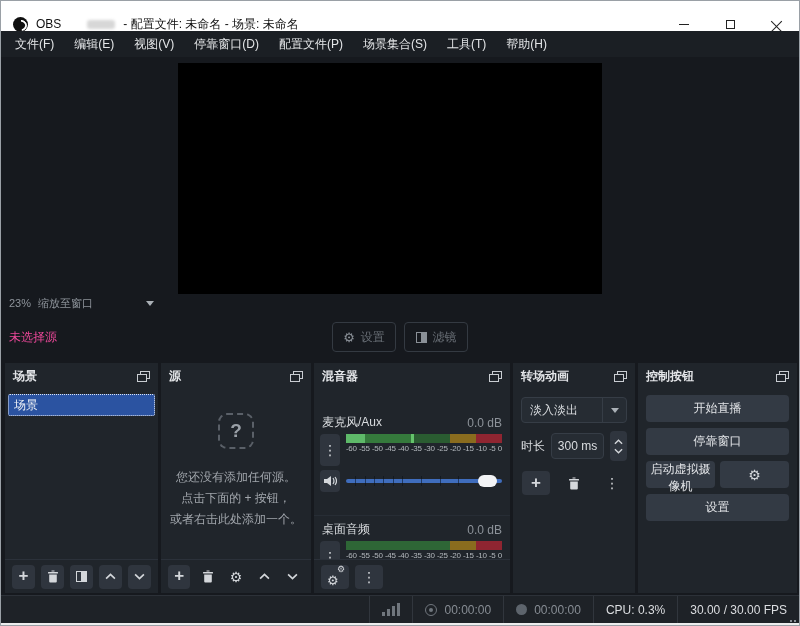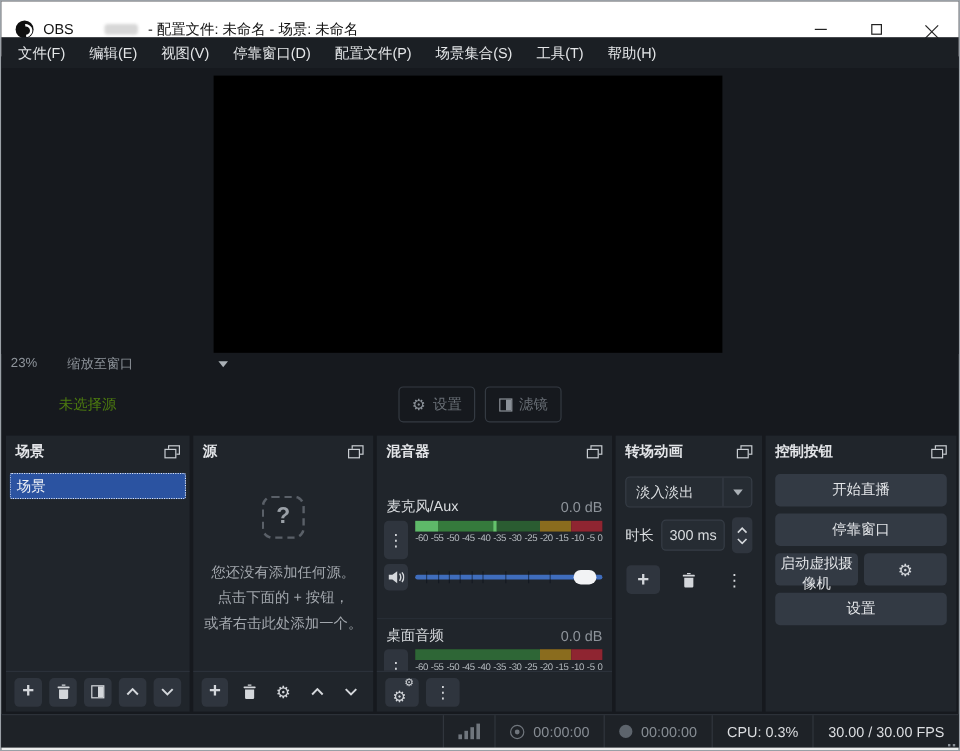--- a/index.html
+++ b/index.html
@@ -20,27 +20,27 @@
   .ic-close::before,.ic-close::after { content:""; position:absolute; left:5px; top:0; width:1px; height:15px; background:#222; }
   .ic-close::before { transform:rotate(45deg); } .ic-close::after { transform:rotate(-45deg); }
 
   
   .menubar { position:absolute; left:0; top:30px; width:100%; height:26px; background:#1b1f24; display:flex; align-items:flex-start; padding-left:4px; }
   .menu-item { color:#e4e6e8; font-size:12px; padding:0 10px; line-height:26px; }
 
   
   .preview-area { position:absolute; left:0; top:56px; width:100%; height:238px; background:#16191e; }
   .canvas { position:absolute; left:177px; top:6px; width:424px; height:231px; background:#000; }
-  .zoom-row { position:absolute; left:0; top:294px; width:100%; height:16px; display:flex; align-items:center; color:#8e949b; font-size:11px; padding-left:8px; gap:25px; }
+  .zoom-row { position:absolute; left:0; top:294px; width:100%; height:16px; display:flex; align-items:center; color:#8e949b; font-size:11px; padding-left:8px; gap:7px; }
   .caret-down { width:0; height:0; border-left:4px solid transparent; border-right:4px solid transparent; border-top:5px solid #aab0b6; display:inline-block; }
   .zoom-row .caret-down { margin-left:46px; }
 
   
   .picker-row { position:absolute; left:0; top:310px; width:100%; height:52px; }
-  .picker-row .no-source { position:absolute; left:8px; top:18px; color:#4d7c0f; font-size:12px;margin-left:40px; }
+  .picker-row .no-source { position:absolute; left:8px; top:18px; color:#ec4899; font-size:12px; }
   .picker-btns { position:absolute; left:0; top:11px; width:100%; display:flex; justify-content:center; gap:8px; }
   .pick-btn { display:flex; align-items:center; justify-content:center; gap:6px; width:64px; height:30px; background:transparent; border:1px solid #343a42; border-radius:4px; color:#686e75; font-size:12px; }
   .pick-btn .g { font-size:13px; color:#8a9097; }
   .filter-sq { width:11px; height:11px; border:1px solid #8a9097; background:linear-gradient(90deg, transparent 50%, #8a9097 50%); display:inline-block; }
 
   
   .docks { position:absolute; left:0; top:362px; width:100%; height:230px; }
   .dock { position:absolute; top:0; height:230px; background:#20252b; display:flex; flex-direction:column; }
   .dock-scenes { left:4px; width:153px; }
   .dock-sources { left:160px; width:150px; }

